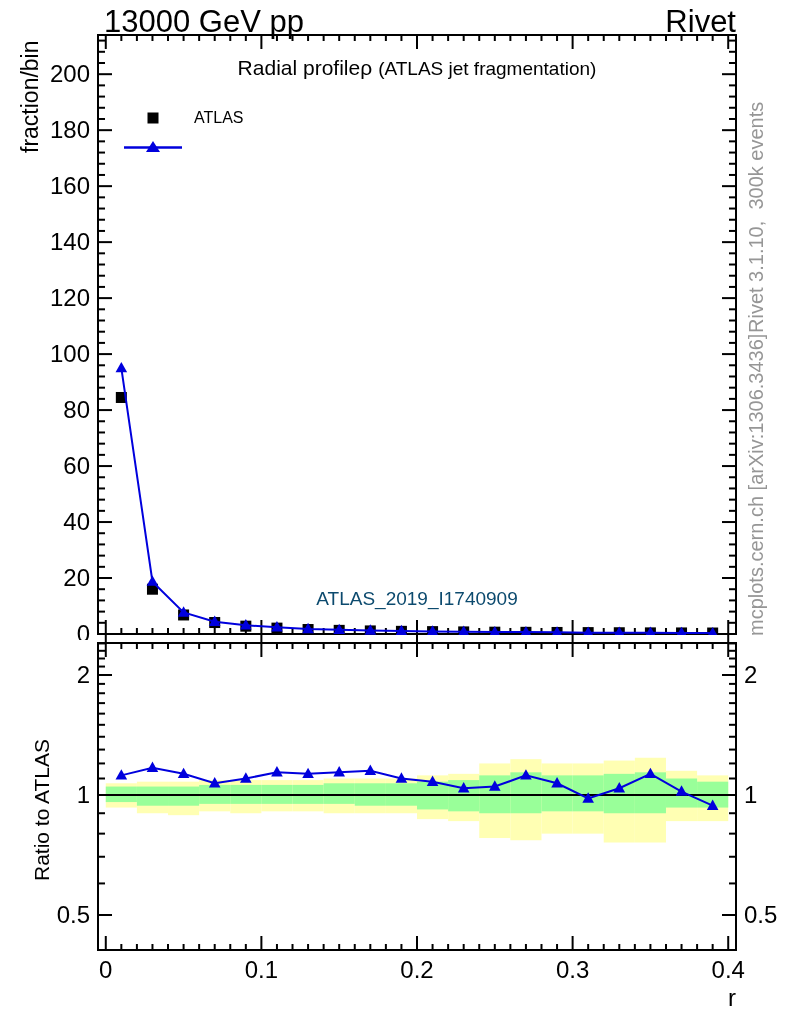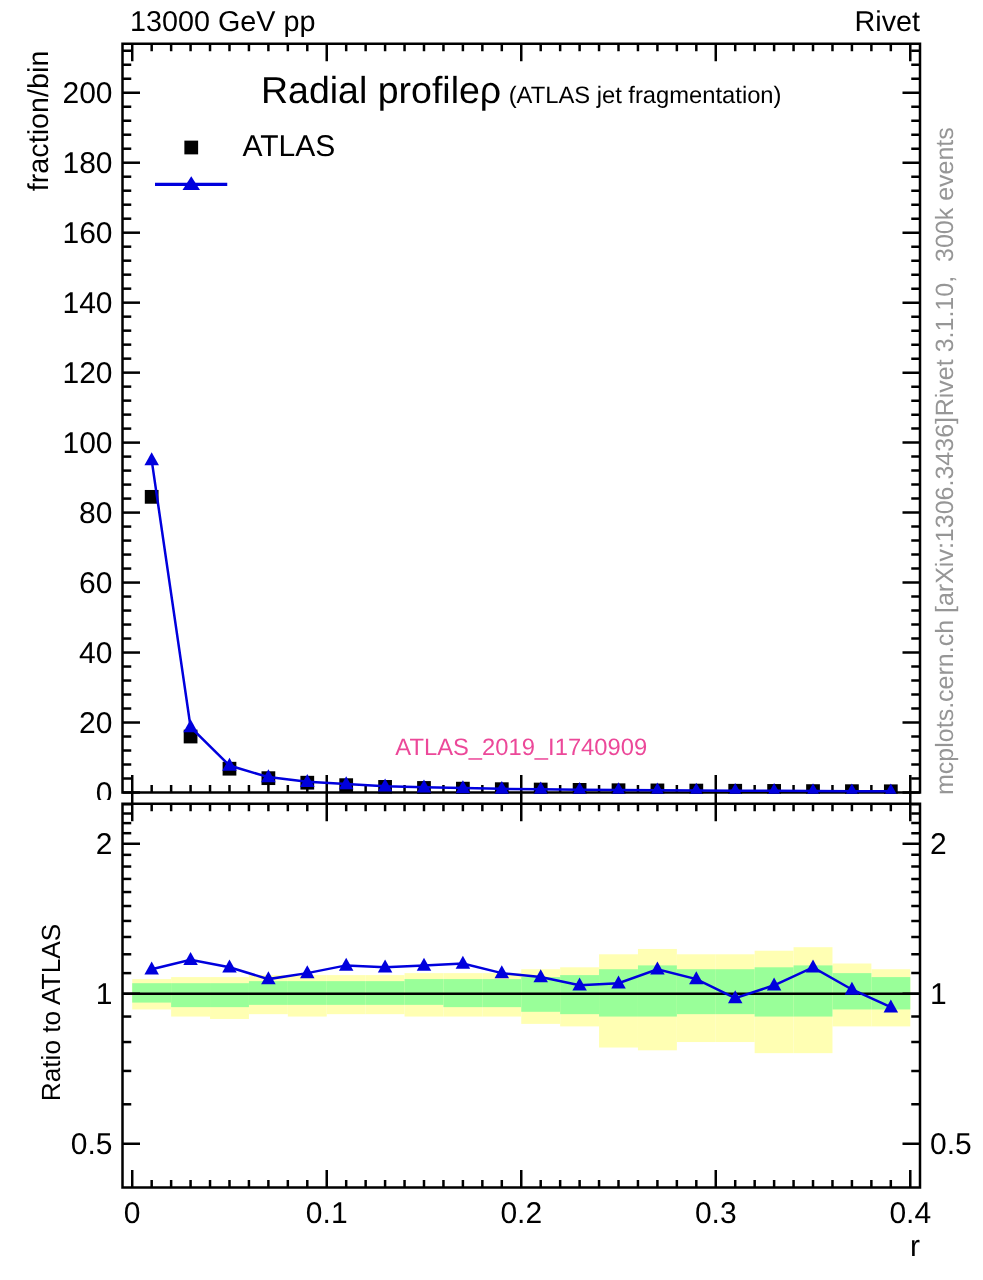--- a/index.html
+++ b/index.html
@@ -1,29 +1,29 @@
 <!DOCTYPE html>
 <html><head>
 <meta charset="utf-8">
 <style>
   html,body{margin:0;padding:0;background:#fff}
   .page{position:relative;width:786px;height:1024px;background:#fff;overflow:hidden;
         font-family:"Liberation Sans","DejaVu Sans",sans-serif;color:#000}
   #plot-svg{position:absolute;left:0;top:0}
   #plot-svg text{font-family:"Liberation Sans","DejaVu Sans",sans-serif;fill:#000;font-size:24px}
-  .hdr{position:absolute;top:4px;font-size:23px;white-space:pre}
+  .hdr{position:absolute;top:4px;font-size:31px;white-space:pre}
   .hdr-left{left:104px}
   .hdr-right{right:50px}
   .title{position:absolute;left:98px;width:638px;top:56px;text-align:center;white-space:nowrap}
-  .t-main,.t-rho{font-size:30px}
+  .t-main,.t-rho{font-size:21px}
   .t-suffix{font-size:19px;margin-left:6px}
   .legend{position:absolute;left:124px;top:103px}
   .legend-row{display:flex;align-items:center;height:29px}
   .legend-marker{width:58px;height:16px;display:flex;justify-content:center;align-items:center;position:relative}
-  .legend-label{margin-left:12px;font-size:24px;white-space:pre}
+  .legend-label{margin-left:12px;font-size:16px;white-space:pre}
   .watermark{position:absolute;left:98px;width:638px;top:588px;text-align:center;font-size:19px}
   .vtext{position:absolute;transform-origin:0 0;transform:rotate(-90deg);white-space:pre}
   .ylabel-main{left:17px;top:153px;font-size:23px}
   .ylabel-ratio{left:30px;top:881px;font-size:21px}
   .side-note{font-size:20px}
   .rivet{left:745px;top:333px}
   .mcplots{left:745px;top:636px}
   .xlabel{position:absolute;left:690px;top:984px;width:46px;text-align:right;font-size:24px}
 </style>
 </head>
@@ -523,21 +523,21 @@
     <div class="legend-row">
       <span class="legend-marker">
         <svg width="58" height="16">
           <line id="lg-line" x1="0" y1="8.5" x2="58" y2="8.5" stroke-width="2.5" stroke="#0000dd"></line>
           <path id="lg-tri" d="M29,2 L36,13 L22,13 Z" fill="#0000dd"></path>
         </svg>
       </span>
     </div>
   </div>
 
-  <div class="watermark" style="color: #ec4899;">ATLAS_2019_I1740909</div>
+  <div class="watermark" style="color: #0c4a6e;">ATLAS_2019_I1740909</div>
 
   <div class="vtext ylabel-main">fraction/bin</div>
   <div class="vtext ylabel-ratio">Ratio to ATLAS</div>
   <div class="vtext side-note rivet" style="color: rgb(150, 150, 150);">Rivet 3.1.10,  300k events</div>
   <div class="vtext side-note mcplots" style="color: rgb(150, 150, 150);">mcplots.cern.ch [arXiv:1306.3436]</div>
 
   <div class="xlabel">r</div>
 
 </div>
 

